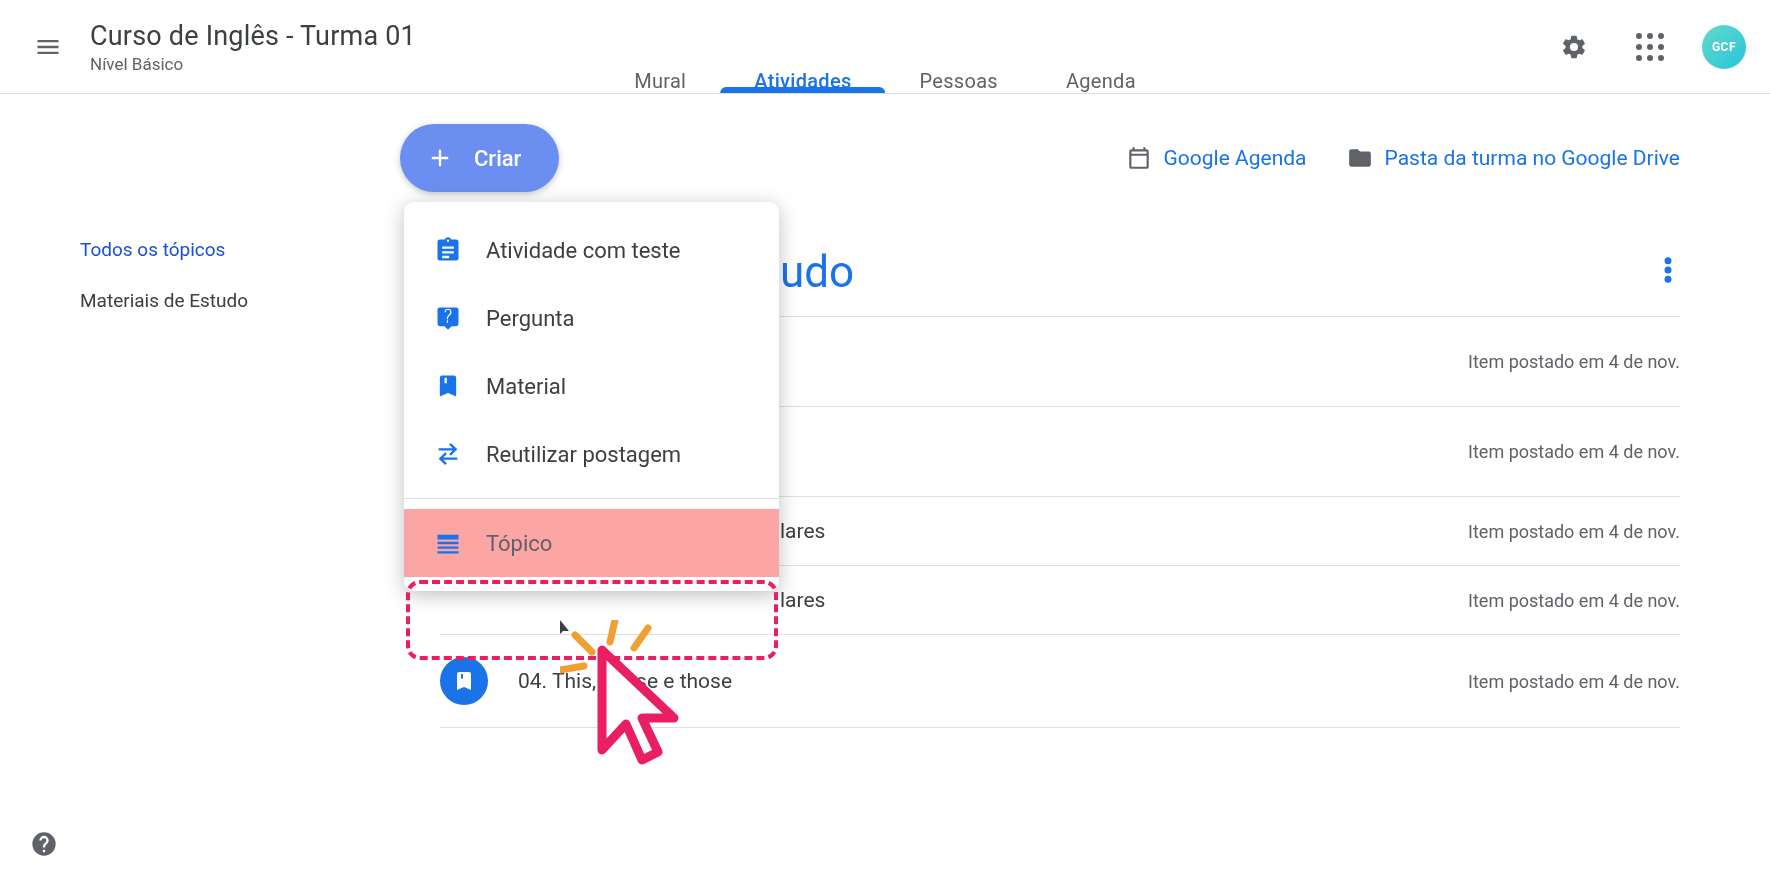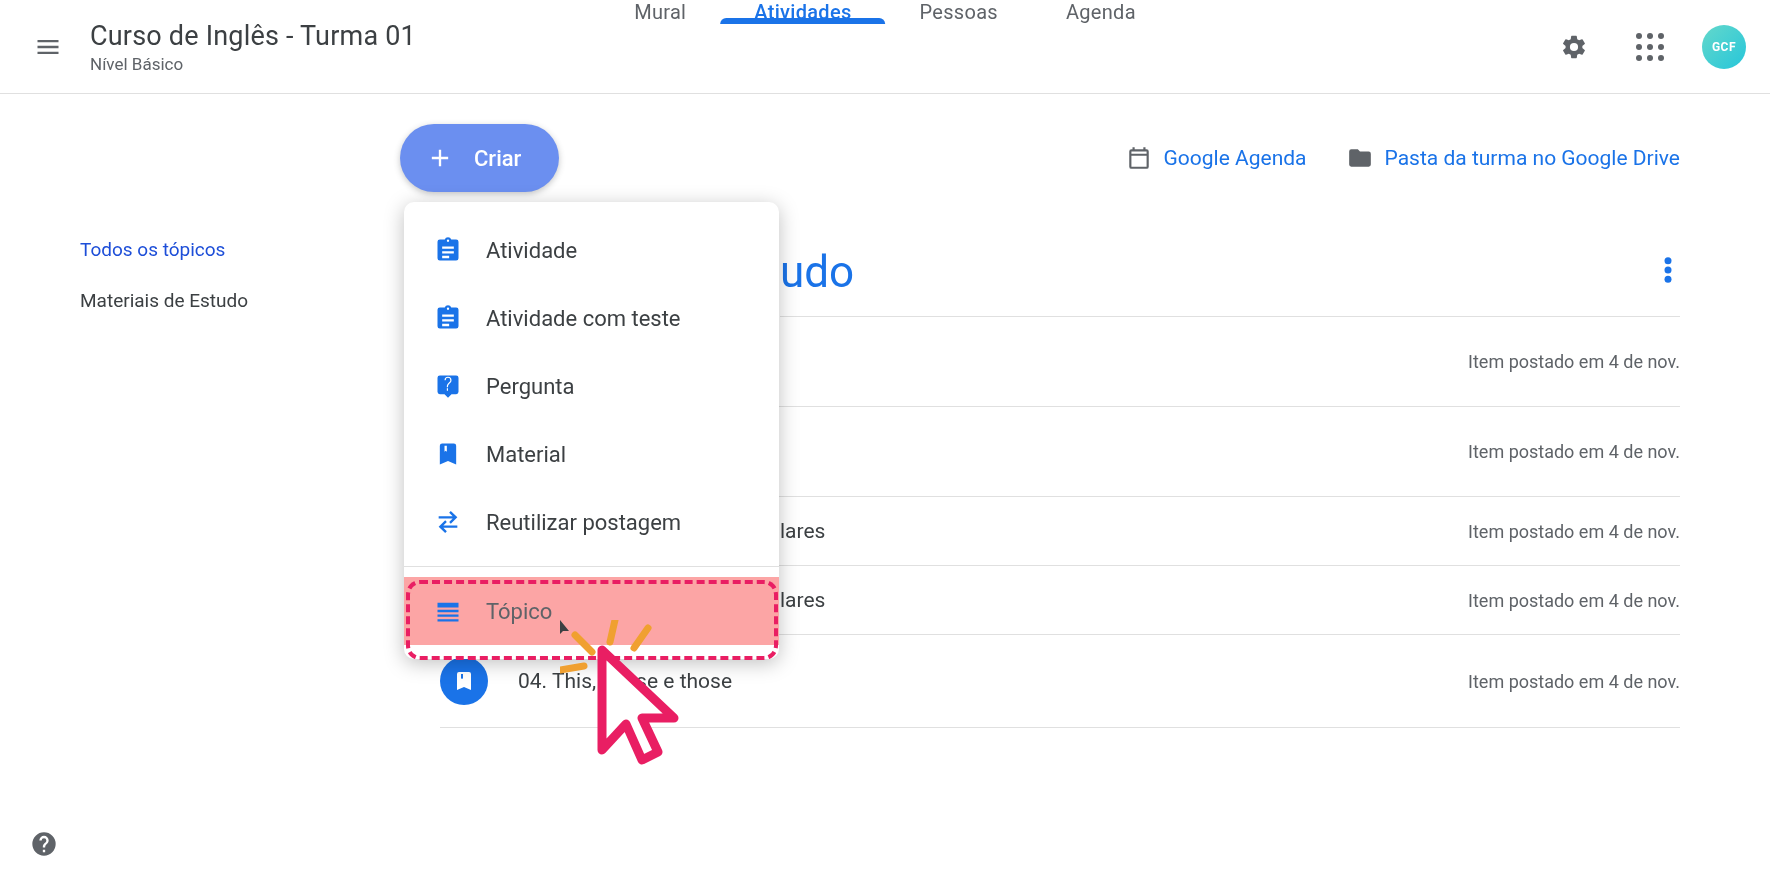--- a/index.html
+++ b/index.html
@@ -29,21 +29,21 @@
   }
   .hamburger svg { width: 28px; height: 28px; }
   .title-block { display: flex; flex-direction: column; }
   .title-main { font-size: 27px; color: #3c4043; font-weight: 400; letter-spacing: .2px; }
   .title-sub  { font-size: 17px; color: #5f6368; margin-top: 2px; }
   .tabs {
     position: absolute;
     left: 50%; transform: translateX(-50%);
     display: flex;
     height: 100%;
-    align-items: flex-start;
+    align-items: flex-end;
   }
   .tab {
     display: flex; align-items: center;
     padding: 0 34px;
     font-size: 20px;
     color: #5f6368;
     cursor: pointer; position: relative;
     letter-spacing: .3px;
   }
   .tab.active { color: #1a73e8; font-weight: 500; }
@@ -265,26 +265,20 @@
       </div>
     </div>
   </div>
 </div>
 
 <div class="menu">
   <div class="menu-item">
     <svg viewBox="0 0 24 24">
         <path fill="currentColor" d="M19 3h-4.18A3 3 0 0 0 12 1a3 3 0 0 0-2.82 2H5a2 2 0 0 0-2 2v14a2 2 0 0 0 2 2h14a2 2 0 0 0 2-2V5a2 2 0 0 0-2-2zm-7 0a1 1 0 1 1-1 1 1 1 0 0 1 1-1zM7 9h10v2H7V9zm0 4h10v2H7v-2zm0 4h6v2H7v-2z"></path>
       </svg>
-    <span>Atividade</span>
-  </div>
-  <div class="menu-item">
-    <svg viewBox="0 0 24 24">
-        <path fill="currentColor" d="M19 3h-4.18A3 3 0 0 0 12 1a3 3 0 0 0-2.82 2H5a2 2 0 0 0-2 2v14a2 2 0 0 0 2 2h14a2 2 0 0 0 2-2V5a2 2 0 0 0-2-2zm-7 0a1 1 0 1 1-1 1 1 1 0 0 1 1-1zM7 9h10v2H7V9zm0 4h10v2H7v-2zm0 4h6v2H7v-2z"></path>
-      </svg>
     <span>Atividade com teste</span>
   </div>
   <div class="menu-item">
     <svg viewBox="0 0 24 24">
         <path fill="currentColor" d="M19 3H5a2 2 0 0 0-2 2v12a2 2 0 0 0 2 2h4l3 3 3-3h4a2 2 0 0 0 2-2V5a2 2 0 0 0-2-2zm-7 13h-1v-2h1v2zm2.07-6.75-.9.92C12.45 10.9 12 11.5 12 13h-1v-.5c0-1.1.45-2.1 1.17-2.83l1.24-1.26c.37-.36.59-.86.59-1.41a2 2 0 0 0-4 0H9a3 3 0 0 1 6 0c0 .88-.36 1.68-.93 2.25z"></path>
       </svg>
     <span>Pergunta</span>
   </div>
   <div class="menu-item">
     <svg viewBox="0 0 24 24">

